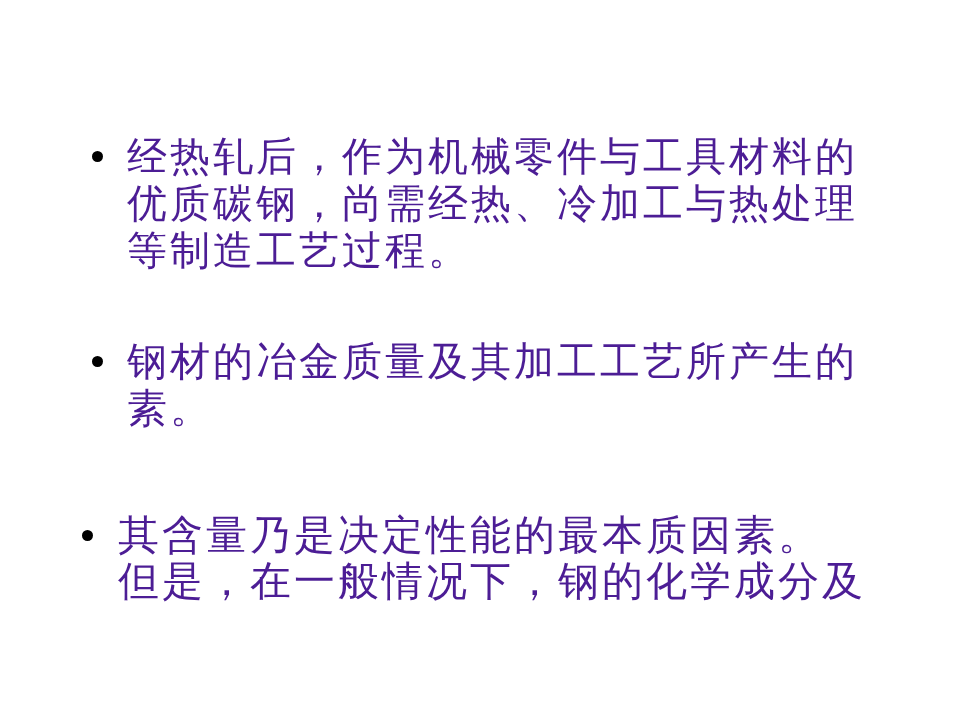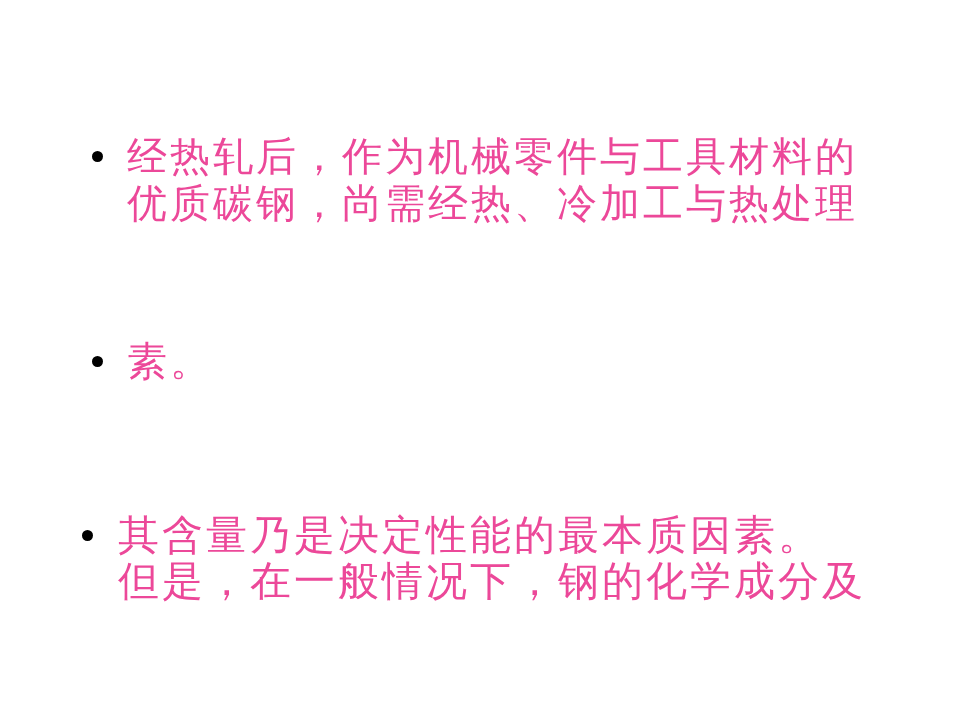--- a/index.html
+++ b/index.html
@@ -27,21 +27,21 @@
     height: 11px;
     border-radius: 50%;
     background: #000000;
     margin-top: 18px;
   }
   .bullet-text {
     font-size: 40px;
     line-height: 47px;
     letter-spacing: 3px;
     white-space: nowrap;
-    color: #ec4899;
+    color: #4c1d95;
   }
   #block-1 { left: 92px;  top: 133px; }
   #block-1 .bullet-text { margin-left: 24px; }
 
   #block-2 { left: 92px;  top: 338px; }
   #block-2 .bullet-text { margin-left: 24px; }
 
   #block-3 { left: 82px;  top: 512px; }
   #block-3 .bullet-text {
     margin-left: 25px;
@@ -52,26 +52,28 @@
 </head>
 <body>
 
 <div class="slide">
 
   <div class="bullet-block" id="block-1">
     <span class="bullet-dot"></span>
     <div class="bullet-text">
       <div>经热轧后，作为机械零件与工具材料的</div>
       <div>优质碳钢，尚需经热、冷加工与热处理</div>
+      <div>等制造工艺过程。</div>
     </div>
   </div>
 
   <div class="bullet-block" id="block-2">
     <span class="bullet-dot"></span>
     <div class="bullet-text">
+      <div>钢材的冶金质量及其加工工艺所产生的</div>
       <div>素。</div>
     </div>
   </div>
 
   <div class="bullet-block" id="block-3">
     <span class="bullet-dot"></span>
     <div class="bullet-text">
       <div>其含量乃是决定性能的最本质因素。</div>
       <div>但是，在一般情况下，钢的化学成分及</div>
     </div>

